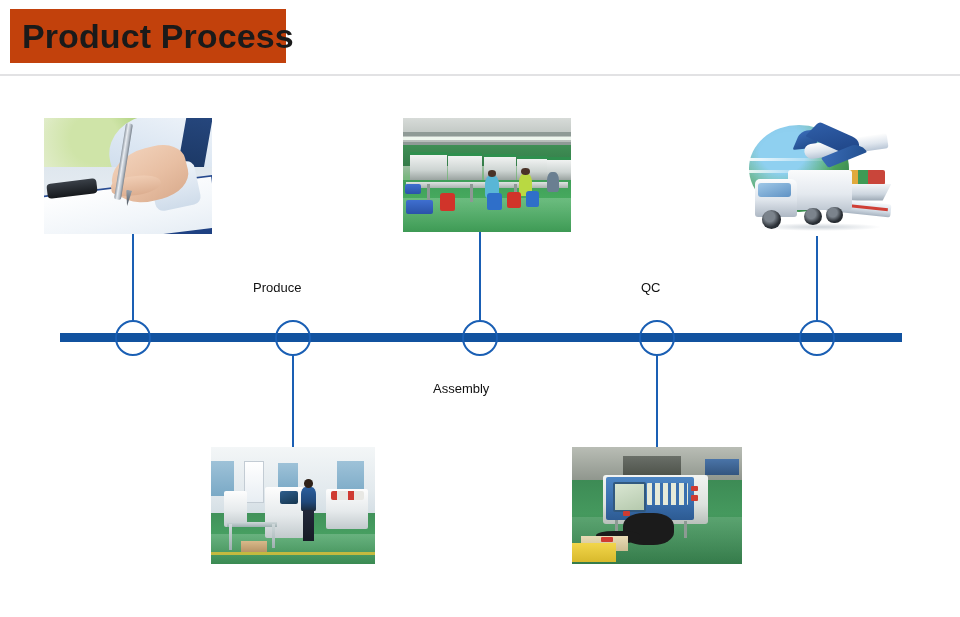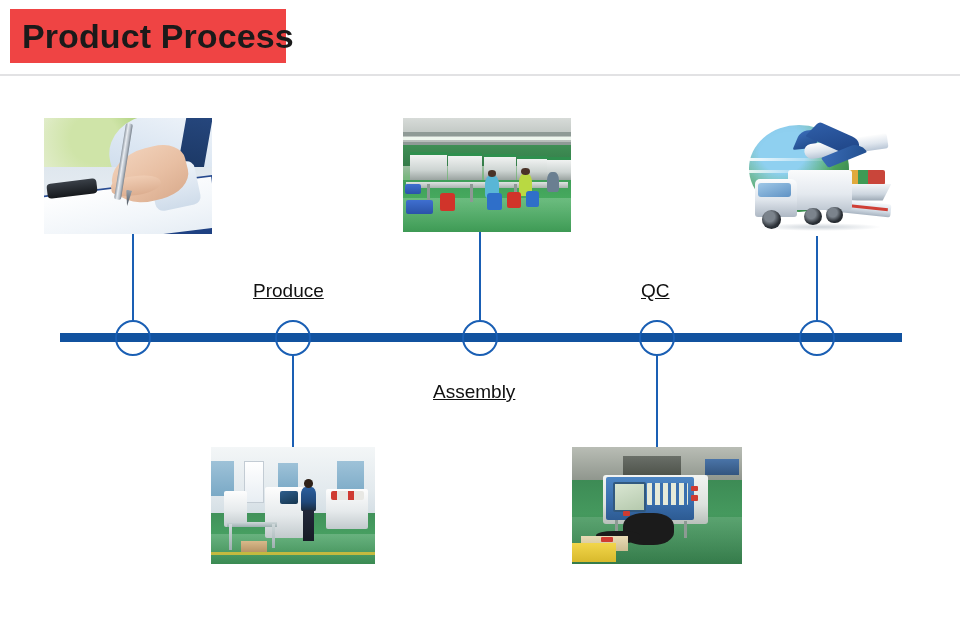--- a/index.html
+++ b/index.html
@@ -19,21 +19,21 @@
     overflow: hidden;
   }
 
   
   .title-box {
     position: absolute;
     left: 10px;
     top: 9px;
     width: 276px;
     height: 54px;
-    background: #ef4444;
+    background: #c2410c;
     display: flex;
     align-items: center;
   }
   .title-text {
     font-size: 34px;
     font-weight: bold;
     color: #1a1a1a;
     letter-spacing: 0.1px;
     padding-left: 12px;
     line-height: 1;
@@ -70,25 +70,24 @@
   .connector {
     position: absolute;
     width: 2px;
     background: #1a5fb4;
     z-index: 1;
   }
 
   
   .step-label {
     position: absolute;
-    font-size: 19px;
+    font-size: 13px;
     color: #111111;
     white-space: nowrap;
     line-height: 1;
-    text-decoration: underline;
   }
 
   
   .photo {
     position: absolute;
     overflow: hidden;
     background: #ffffff;
     z-index: 2;
   }
   .photo .inner {

